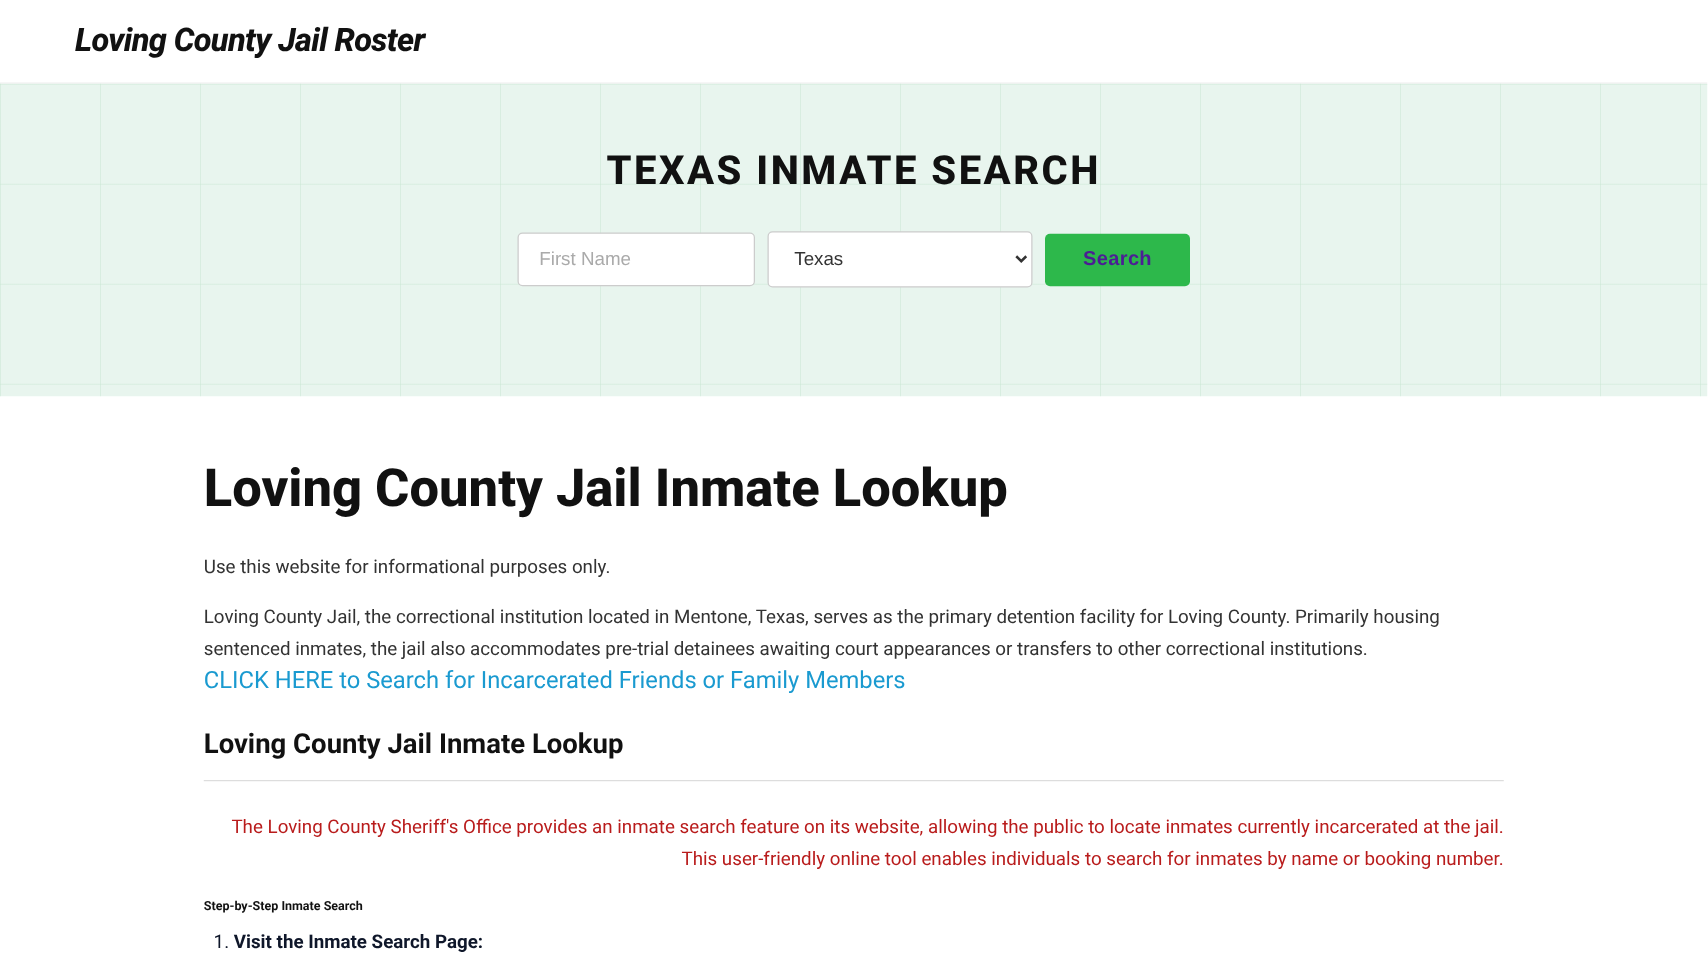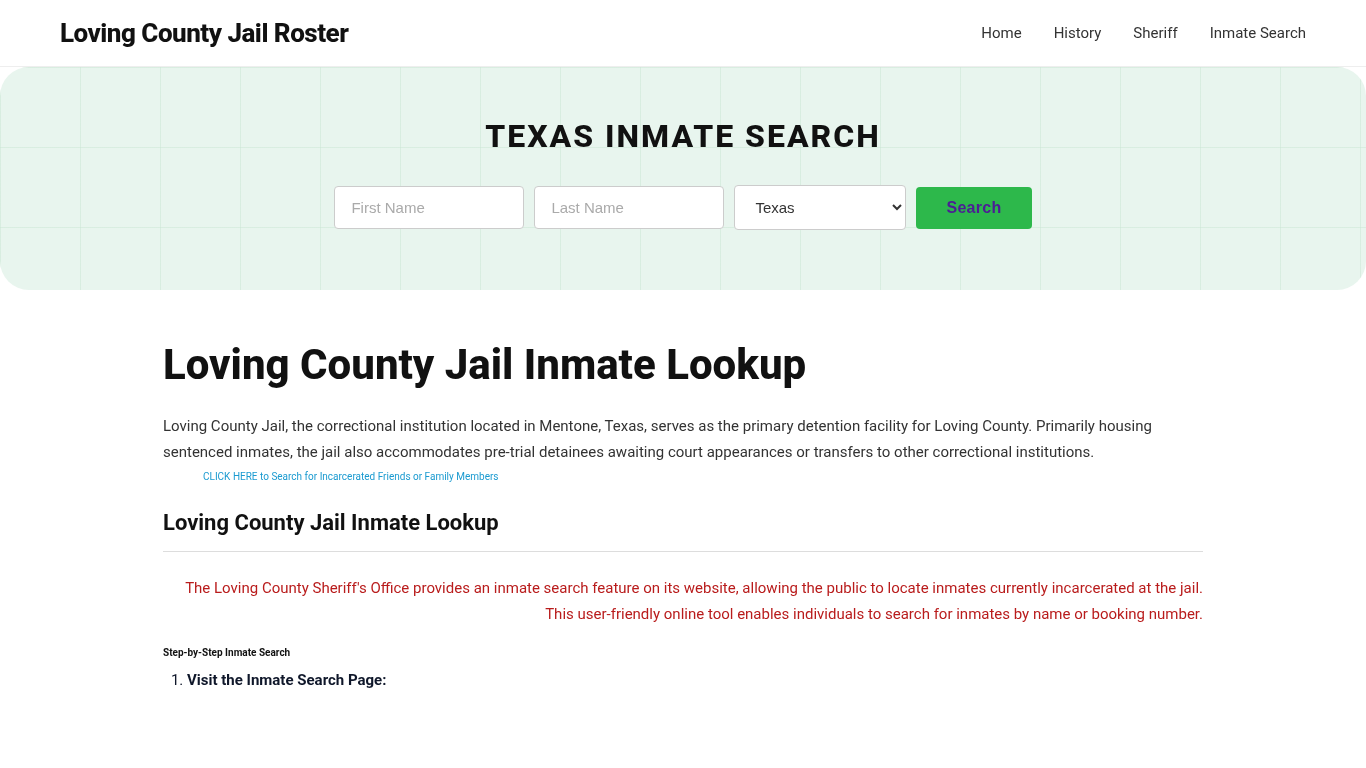--- a/index.html
+++ b/index.html
@@ -25,20 +25,21 @@
       padding: 18px 60px;
       background: #fff;
       border-bottom: 1px solid #eee;
     }
 
     .site-title {
       font-size: 26px;
       font-weight: 800;
       color: #111;
       letter-spacing: -0.5px;
+      font-style: italic;
     }
 
     nav {
       display: flex;
       gap: 32px;
       align-items: center;
     }
 
     nav a {
       text-decoration: none;
@@ -47,23 +48,22 @@
       font-weight: 400;
     }
 
     
     .hero {
       background-color: #e8f5ee;
       background-image:
         linear-gradient(rgba(200, 230, 210, 0.5) 1px, transparent 1px),
         linear-gradient(90deg, rgba(200, 230, 210, 0.5) 1px, transparent 1px);
       background-size: 80px 80px;
-      padding: 50px 20px 60px;
+      padding: 50px 20px 87px;
       text-align: center;
-      border-radius: 29px;
     }
 
     .hero-title {
       font-size: 32px;
       font-weight: 800;
       letter-spacing: 2px;
       color: #111;
       margin-bottom: 30px;
       text-transform: uppercase;
     }
@@ -88,21 +88,21 @@
 
     .search-form input::placeholder {
       color: #aaa;
     }
 
     .search-form select {
       padding: 12px 16px;
       border: 1px solid #ccc;
       border-radius: 4px;
       font-size: 15px;
-      width: 172px;
+      width: 212px;
       color: #333;
       background: #fff;
       appearance: auto;
       outline: none;
     }
 
     .search-btn {
       padding: 12px 30px;
       background: #2db84b;
       color: #4c1d95;
@@ -138,24 +138,23 @@
 
     .description-text {
       font-size: 15px;
       color: #333;
       line-height: 1.7;
     }
 
     .cta-link {
       color: #1a9ad0;
       text-decoration: none;
-      font-size: 10px;
+      font-size: 19px;
       display: inline-block;
       margin-bottom: 28px;
-      margin-left: 40px;
     }
 
     .section-heading {
       font-size: 22px;
       font-weight: 700;
       color: #111;
       margin-bottom: 16px;
     }
 
     .divider {
@@ -192,33 +191,26 @@
 
     .steps-list li strong {
       font-weight: 700;
     }
   </style>
 </head>
 <body>
 
 <header class="header">
   <div class="site-title">Loving County Jail Roster</div>
-  <nav>
-    <a href="#">Home</a>
-    <a href="#">History</a>
-    <a href="#">Sheriff</a>
-    <a href="#">Inmate Search</a>
-  </nav>
 </header>
 
 <section class="hero">
   <h1 class="hero-title">TEXAS INMATE SEARCH</h1>
   <div class="search-form">
     <input type="text" placeholder="First Name" style="">
-    <input type="text" placeholder="Last Name" style="">
     <select>
       <option>Texas</option>
       <option>Alabama</option>
       <option>Alaska</option>
       <option>Arizona</option>
       <option>Arkansas</option>
       <option>California</option>
       <option>Colorado</option>
       <option>Connecticut</option>
       <option>Delaware</option>
@@ -265,20 +257,21 @@
       <option>Wyoming</option>
     </select>
     <button class="search-btn">Search</button>
   </div>
 </section>
 
 <main class="main-content">
 
   <h2 class="page-heading">Loving County Jail Inmate Lookup</h2>
 
+  <p class="intro-text">Use this website for informational purposes only.</p>
 
   <p class="description-text">Loving County Jail, the correctional institution located in Mentone, Texas, serves as the primary detention facility for Loving County. Primarily housing sentenced inmates, the jail also accommodates pre-trial detainees awaiting court appearances or transfers to other correctional institutions.</p>
 
   <a href="#" class="cta-link">CLICK HERE to Search for Incarcerated Friends or Family Members</a>
 
   <h3 class="section-heading">Loving County Jail Inmate Lookup</h3>
 
   <hr class="divider">
 
   <p class="body-text">The Loving County Sheriff's Office provides an inmate search feature on its website, allowing the public to locate inmates currently incarcerated at the jail. This user-friendly online tool enables individuals to search for inmates by name or booking number.</p>

